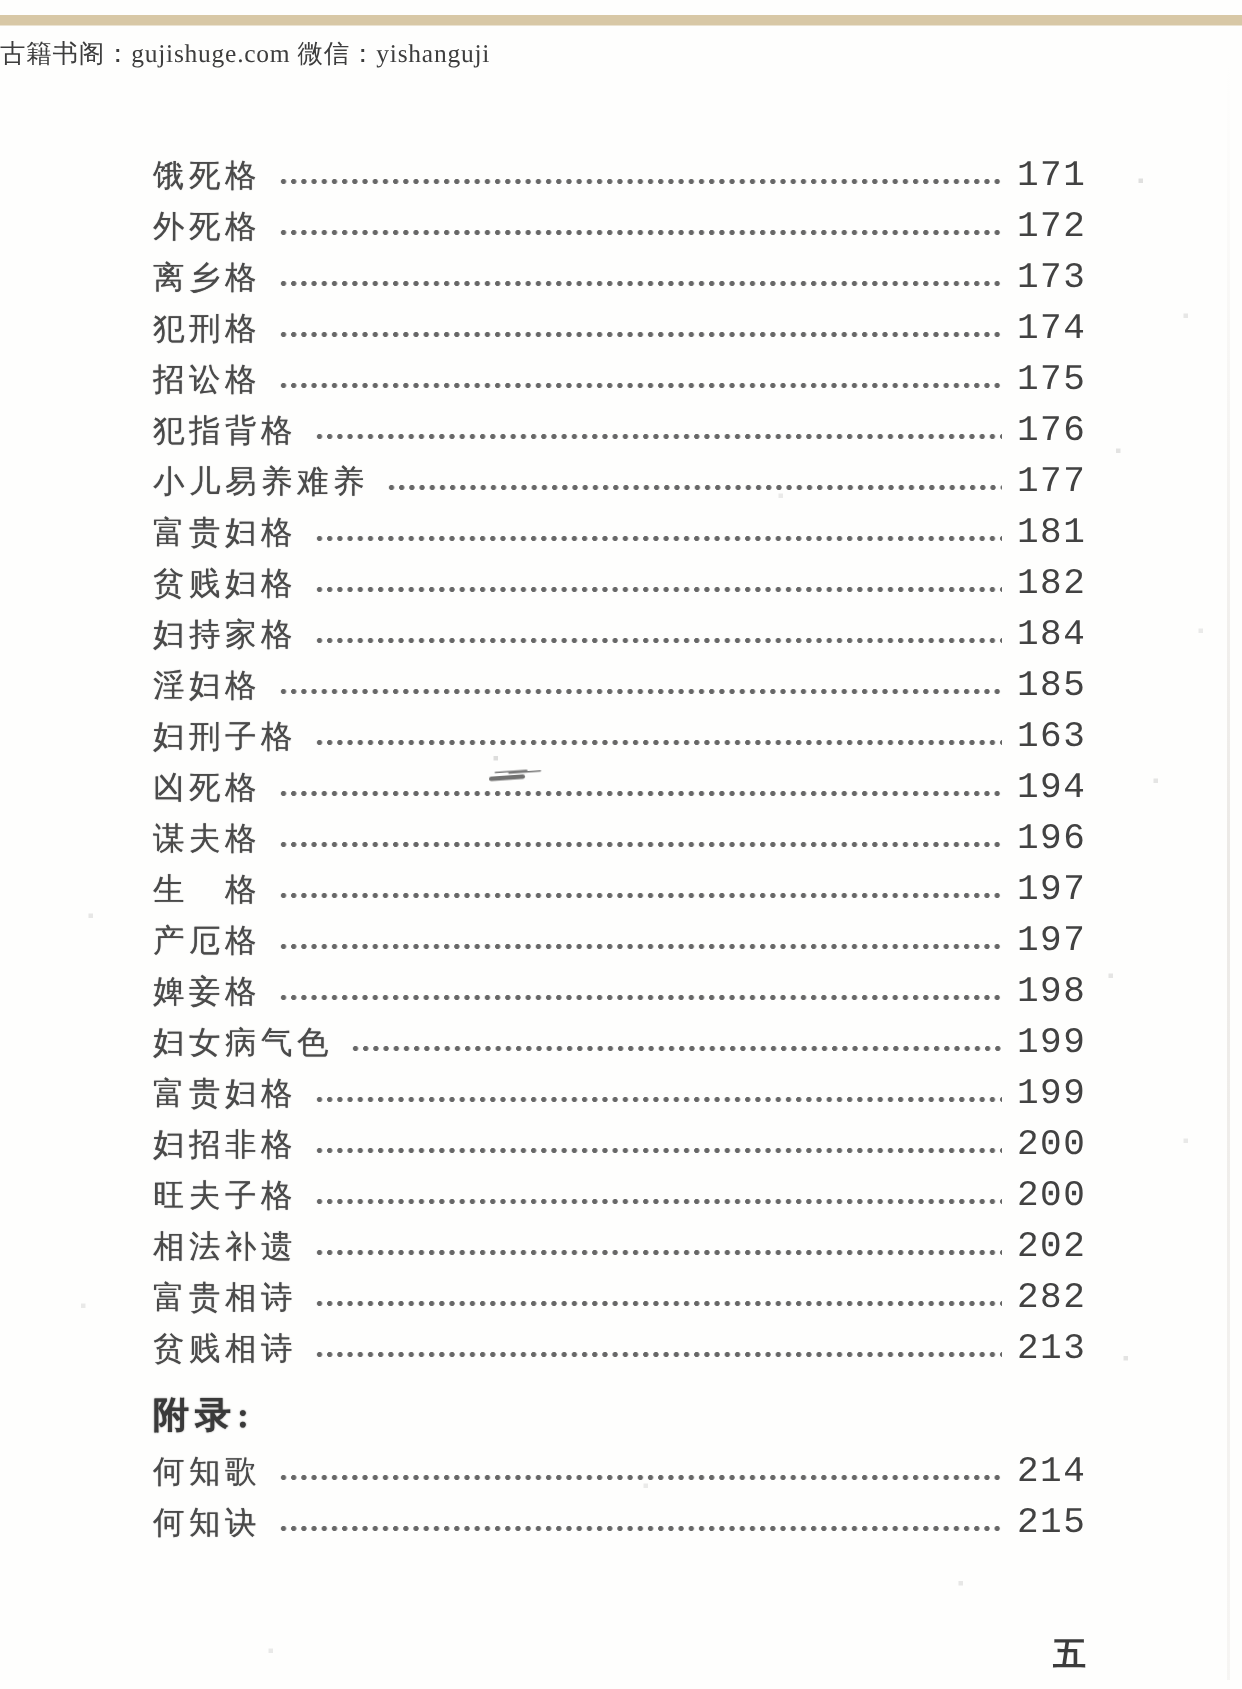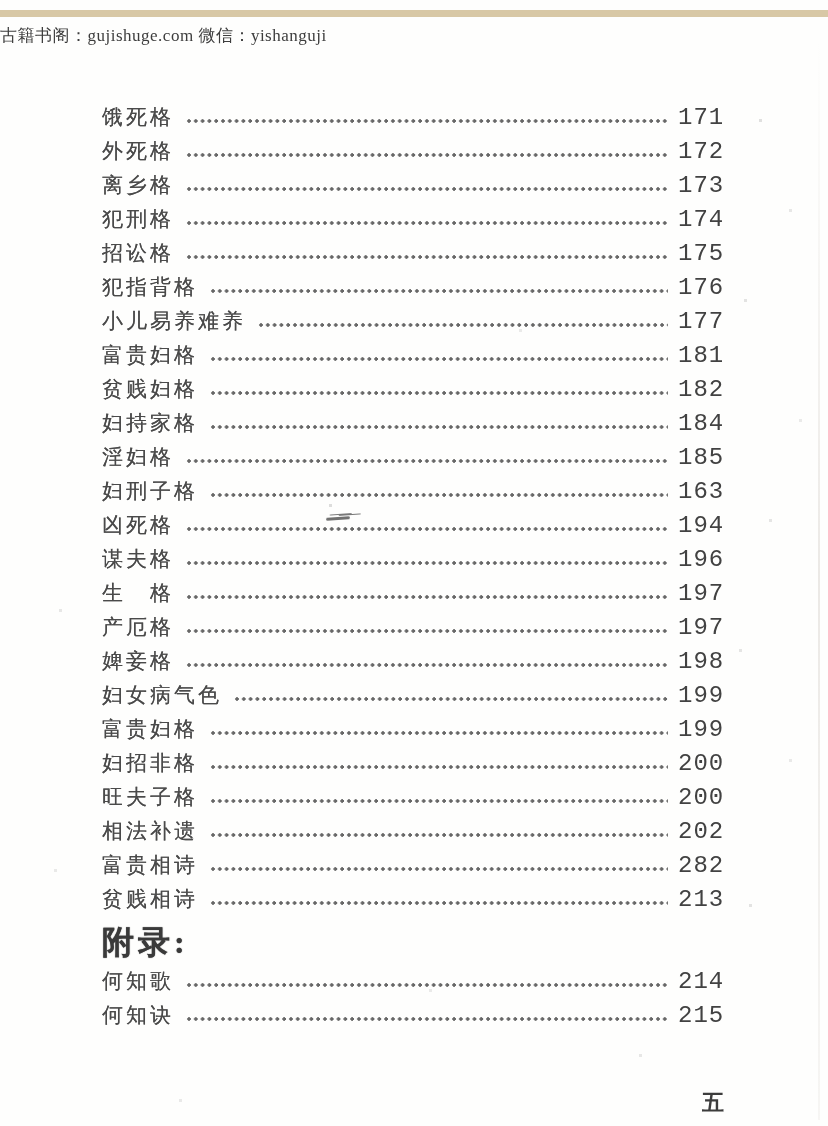--- a/index.html
+++ b/index.html
@@ -62,21 +62,21 @@
     width: 44px;
     text-align: right;
     color: #424242;
     letter-spacing: 1px;
   }
   .row.heading {
     height: 42px;
     margin-top: 6px;
   }
   .row.heading .t {
-    font-size: 32px;
+    font-size: 24px;
     font-weight: bold;
     letter-spacing: 4px;
     color: #3a3a3a;
     text-shadow: 0 0 1px #3a3a3a;
   }
   .folio {
     position: absolute;
     top: 1088px;
     right: 102px;
     font-size: 22px;

